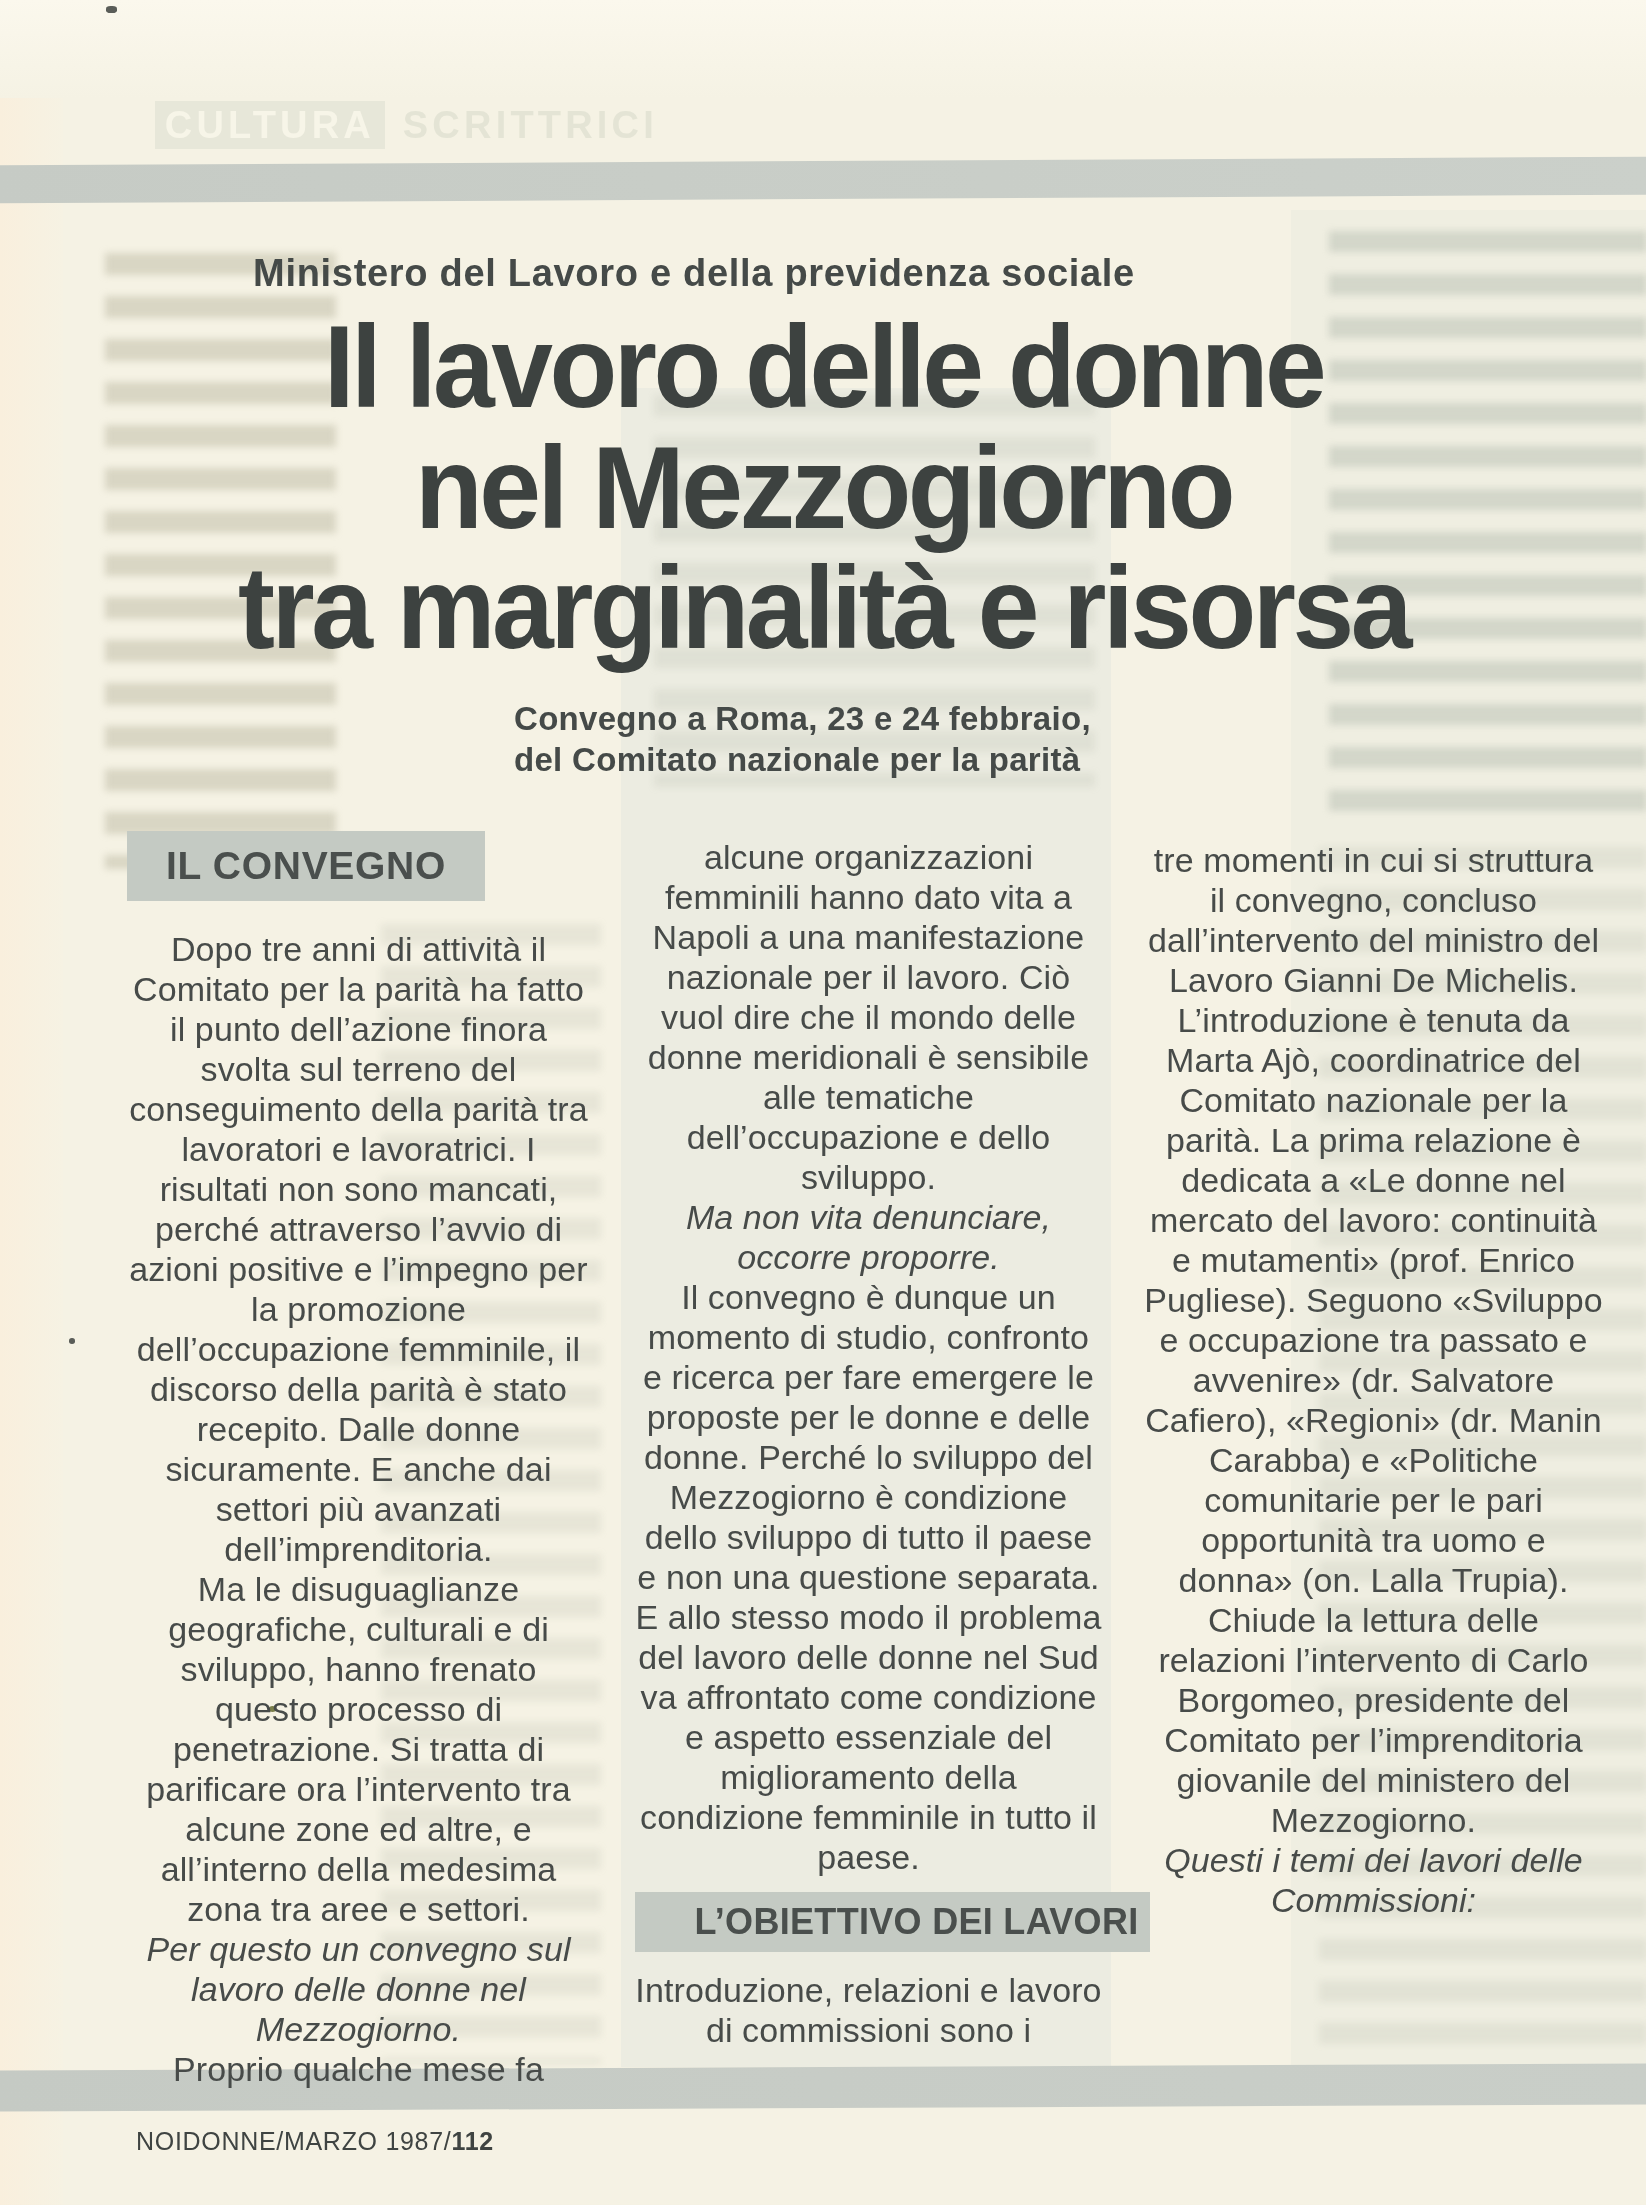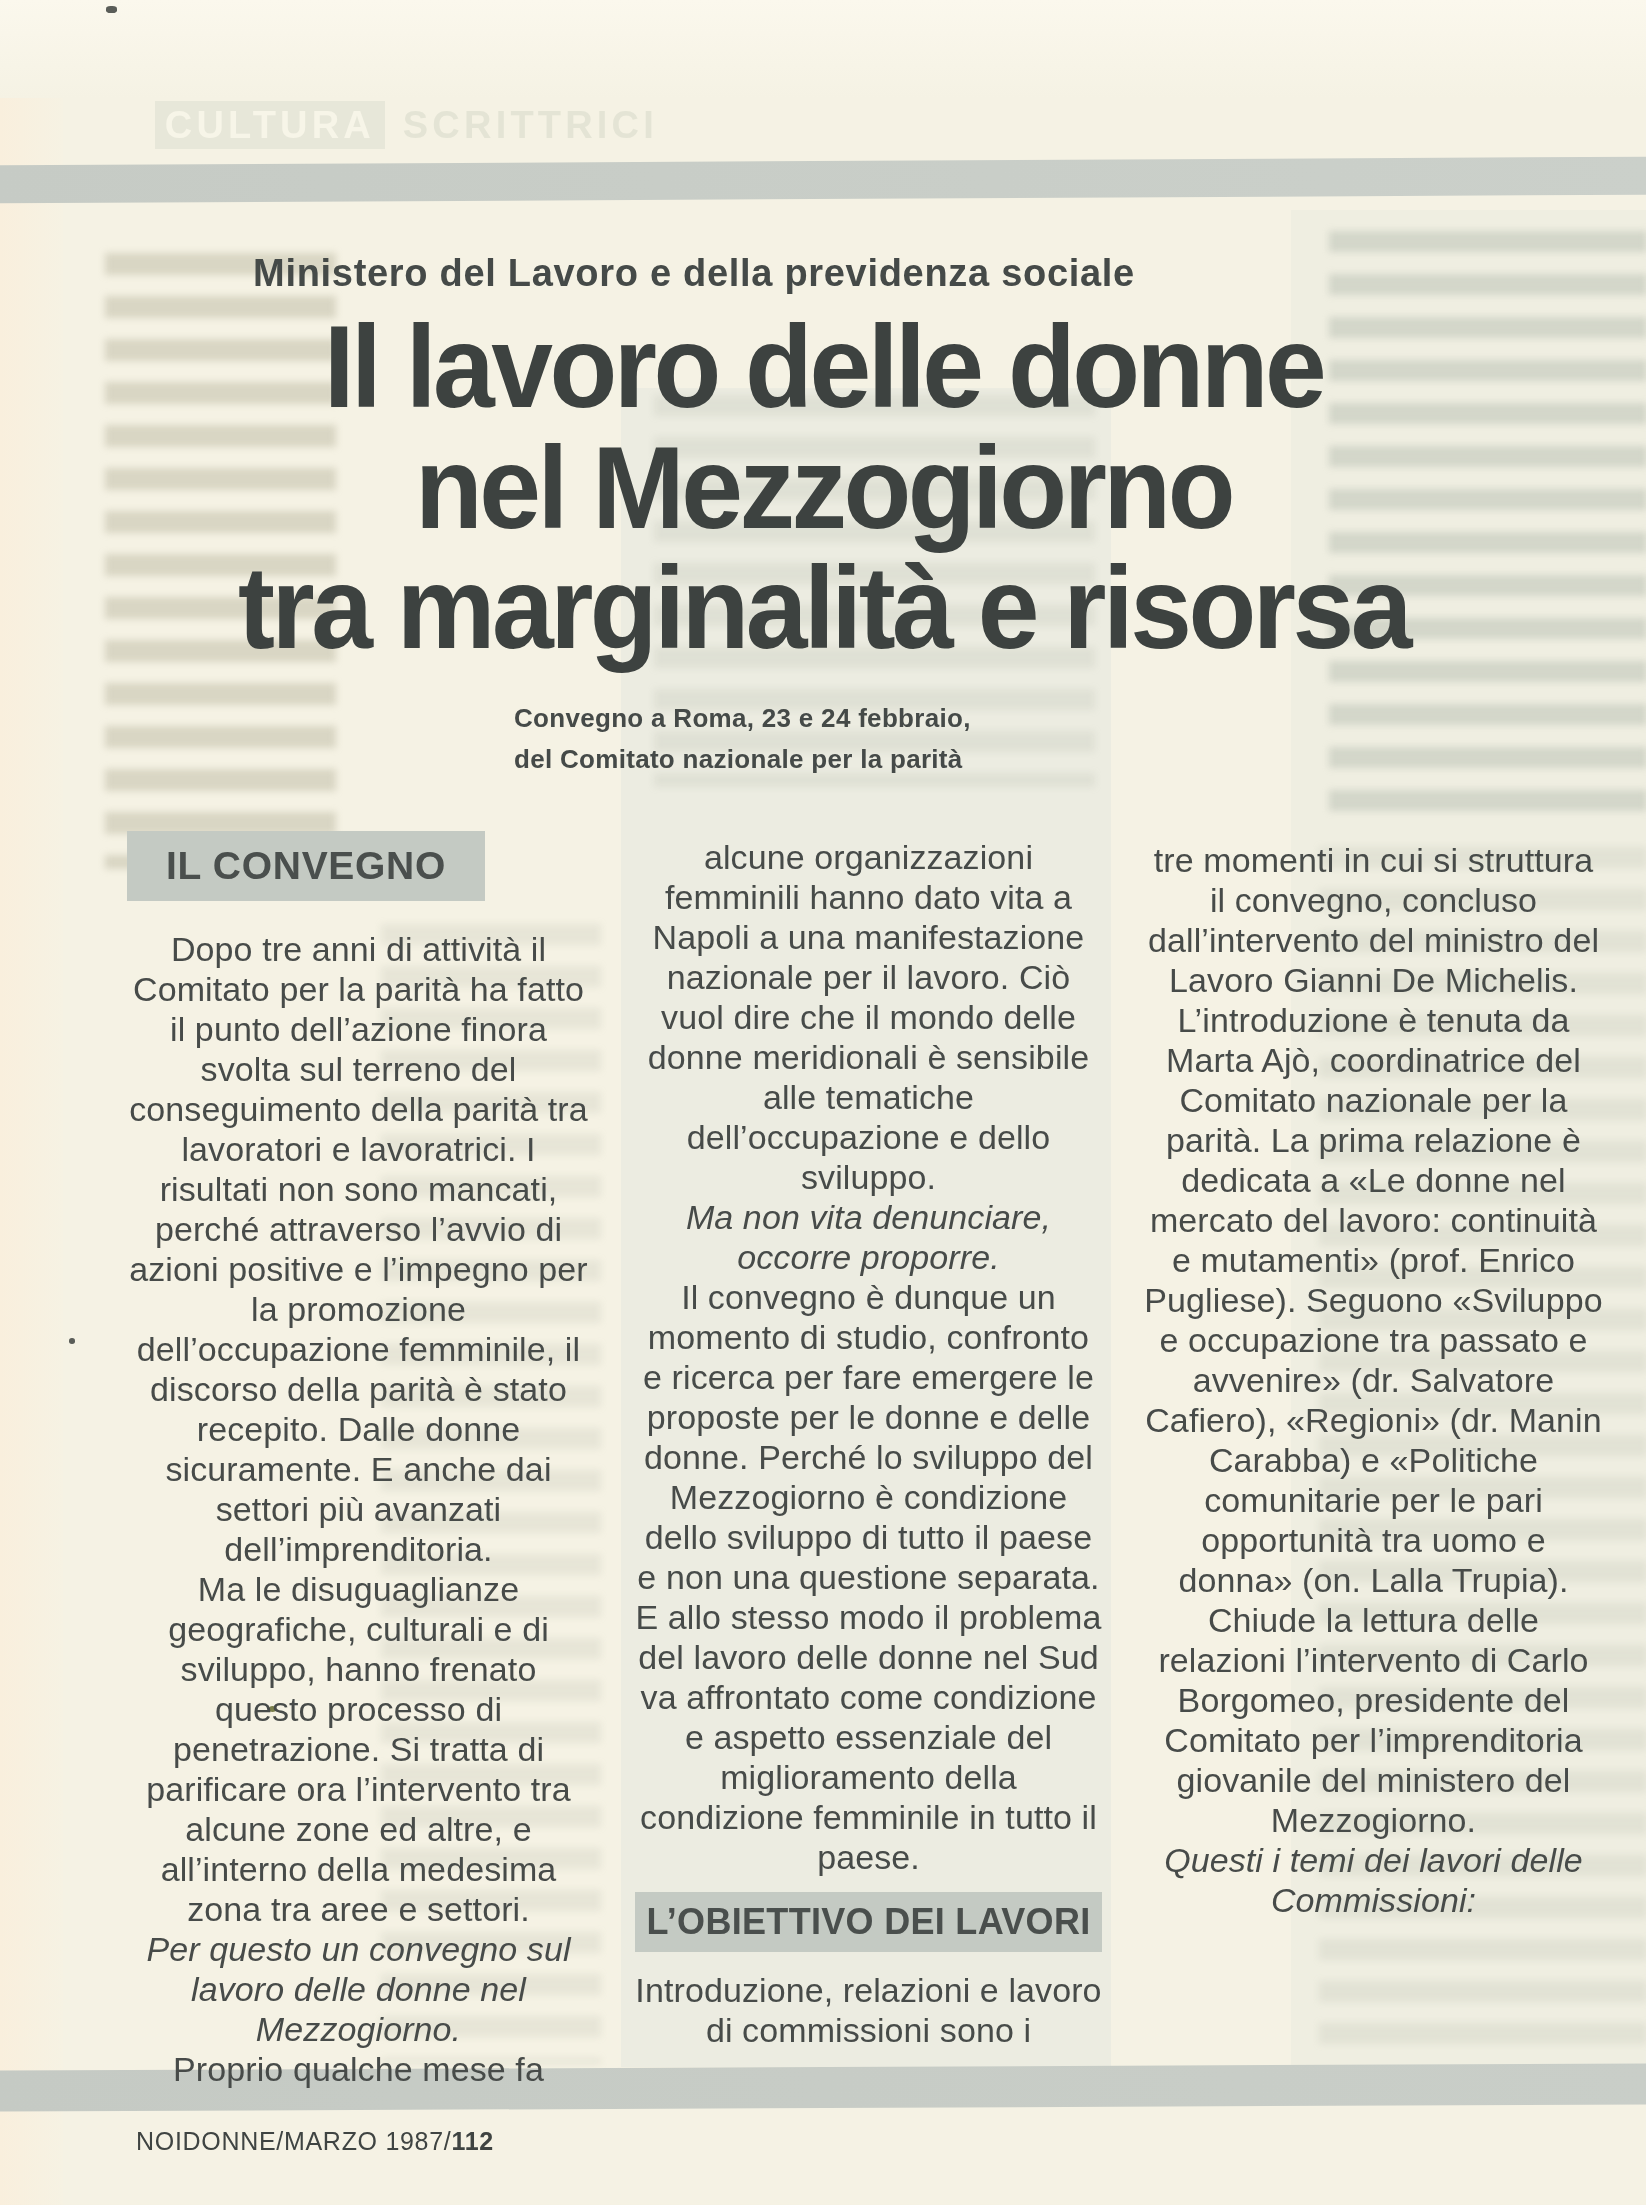--- a/index.html
+++ b/index.html
@@ -37,36 +37,36 @@
     position:absolute;left:0;top:252px;width:1388px;text-align:center;
     font-size:38px;font-weight:bold;color:#454a48;letter-spacing:0.7px;
   }
   .headline{
     position:absolute;left:0;top:306px;width:1647px;text-align:center;
     font-weight:bold;color:#3d4240;font-size:111px;line-height:114px;
     letter-spacing:-3.5px;transform:scaleY(1.06);transform-origin:top center;white-space:nowrap;
   }
   .subhead{
     position:absolute;left:514px;top:698px;
-    font-size:26px;font-weight:bold;color:#44494 7;color:#454a48;line-height:41px;letter-spacing:0.3px;
+    font-size:33px;font-weight:bold;color:#44494 7;color:#454a48;line-height:41px;letter-spacing:0.3px;
   }
 
   .col{position:absolute;color:#474b49;font-size:34px;line-height:40px;letter-spacing:0.1px;}
   .col p{margin:0;text-align:center;}
   .col p.italic{font-style:italic;}
   .col-left{left:127px;top:831px;width:463px;}
   .col-mid{left:635px;top:837px;width:467px;}
   .col-right{left:1142px;top:840px;width:463px;}
 
   .sec-band{
     background:#c4cac3;display:flex;align-items:center;justify-content:center;
     font-weight:bold;color:#4a4f4d;
   }
   .sec-band.convegno{width:358px;height:70px;font-size:39px;letter-spacing:0.7px;margin-bottom:28px;}
-  .sec-band.obiettivo{width:467px;height:60px;font-size:36px;letter-spacing:0.3px;margin:15.4px 0 18px 0;}
+  .sec-band.obiettivo{width:467px;height:60px;font-size:36px;letter-spacing:0.3px;margin:15.4px 0 18px 0;padding-left:48px;}
 
   .folio{
     position:absolute;left:136px;top:2127px;font-size:25px;color:#3f4442;letter-spacing:0.7px;
   }
   .folio .num{font-weight:bold;}
 </style>
 </head>
 <body>
 
 <div class="edge-left"></div>

